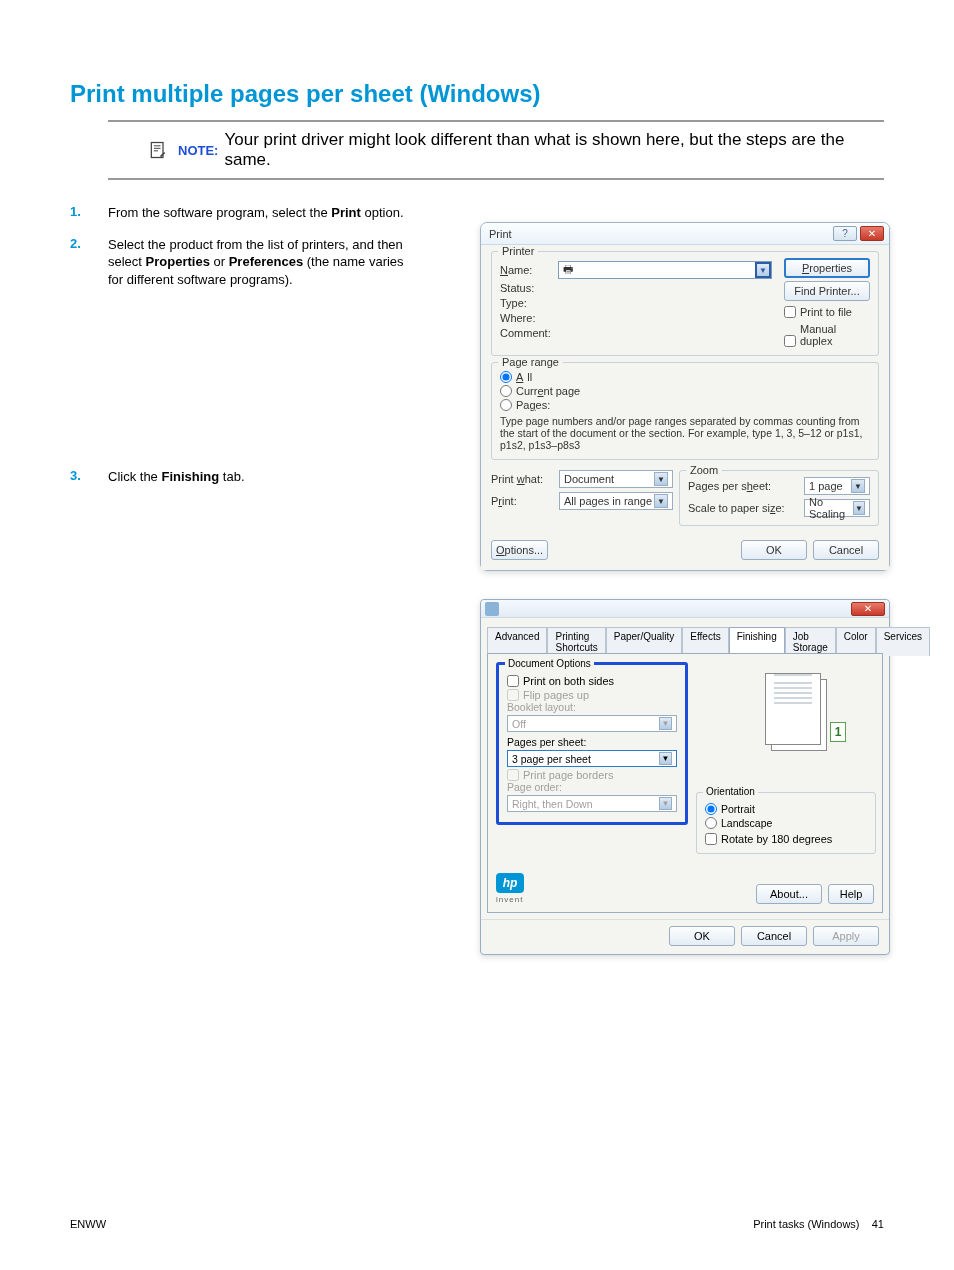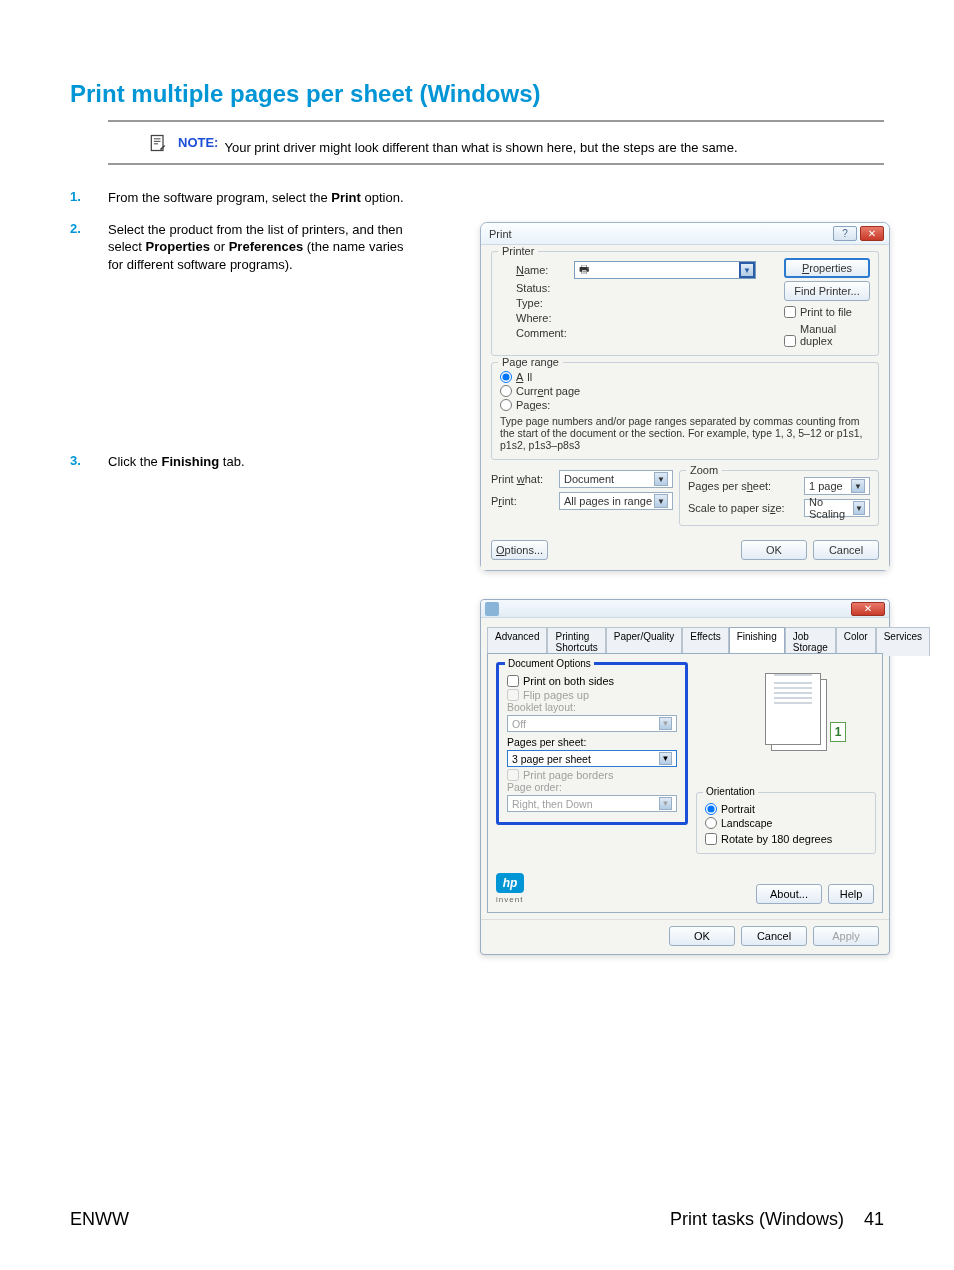--- a/index.html
+++ b/index.html
@@ -23,21 +23,21 @@
       border-bottom: 2px solid #999;
       padding: 8px 0 8px 40px;
       margin-left: 38px;
       margin-bottom: 24px;
       display: flex;
       align-items: center;
       gap: 6px;
     }
     .note-icon-svg { width: 20px; height: 20px; flex-shrink:0; margin-right:4px;}
     .note-label { color: #1d4ed8; font-weight: bold; font-size: 13px; }
-    .note-text { font-size: 13px; margin-top: 10px; }
+    .note-text { font-size: 17px; }
     .steps { margin-top: 8px; }
     .step { display: flex; gap: 18px; margin-bottom: 14px; align-items:flex-start;}
     .step-num { color: #0096d6; font-weight: bold; font-size: 13px; width: 20px; flex-shrink:0;}
     .step-text { font-size: 13px; line-height:1.35; max-width: 310px;}
     .step-text .b { font-weight: bold; }
     .right-col { position: absolute; left: 480px; top: 222px; }
     .dialog1 {
       width: 410px;
       background: linear-gradient(#fbfeff,#e9f2fa);
       border: 1px solid #a0b3c8;
@@ -58,21 +58,21 @@
       background: linear-gradient(#fbfeff,#e9f2fa);
       border-radius:7px 7px 0 0;
     }
     .titlebar-btns { display: flex; gap:3px; }
     .tbtn { width:24px; height:15px; border:1px solid #8aa4c0; border-radius:2px; display:flex; align-items:center; justify-content:center; font-size:10px;}
     .tbtn.close { background: linear-gradient(#e87a6a,#c83a2a); color:#fff; border-color:#a03020;}
     .tbtn.help { background: linear-gradient(#f4f9fe,#d6e4f1); color:#4a6a8a;}
     .d1-body { padding: 6px 10px 10px 10px; background:#f4f4f0;}
     .fieldset { border: 1px solid #c8d0da; border-radius:3px; padding: 6px 8px 8px 8px; margin-bottom:6px; position:relative;}
     .fieldset > .legend { position:absolute; top:-7px; left:6px; background:#f4f4f0; padding:0 4px; font-size:11px;}
-    .printer-row { display:flex; align-items:center; gap:6px; margin:3px 16px;}
+    .printer-row { display:flex; align-items:center; gap:6px; margin:3px 0;}
     .printer-row .lbl { width:52px; color:#333;}
     .dropdown-box { flex:1; height:18px; border:1px solid #7b9ebd; background:#fff; position:relative; display:flex; align-items:center; padding:0 4px;}
     .dropdown-box .arr { position:absolute; right:0; top:0; width:16px; height:100%; background:linear-gradient(#dfeaf6,#b2cce5); border-left:1px solid #7b9ebd; border:2px solid #2a5ca8; display:flex; align-items:center; justify-content:center; color:#2a5ca8; font-size:8px;}
     .side-btns { display:flex; flex-direction:column; gap:3px; width:86px; margin-left:6px;}
     .winbtn { height:20px; border:1px solid #9aaec3; border-radius:3px; background:linear-gradient(#fdfefe,#e3ecf5); font-size:11px; display:flex; align-items:center; justify-content:center; padding:0 4px; white-space:nowrap;}
     .winbtn.hl { border:2px solid #2a7ad0;}
     .chk { display:flex; align-items:flex-end; gap:4px; font-size:11px; margin-top:2px;}
     .chk input { width:12px; height:12px;}
     .radio-row { display:flex; align-items:center; gap:4px; margin:2px 0;}
     .radio-row input { width:12px; height:12px; }
@@ -110,21 +110,21 @@
     .preview-box { position:absolute; right:24px; top:10px; width:130px; height:90px; display:flex; flex-direction:column; align-items:center; justify-content:center;}
     .pv-page{width:56px;height:72px;border:1px solid #888;background:#fff;box-shadow:6px 6px 0 -1px #fff,6px 6px 0 0 #888;position:relative;}
     .pv-page::before,.pv-page::after{content:"";position:absolute;left:8px;right:8px;height:2px;background:#cfd6de;}
     .pv-page::before{top:8px;box-shadow:0 5px 0 #cfd6de,0 10px 0 #cfd6de,0 15px 0 #cfd6de,0 20px 0 #cfd6de;}
     .pv-num{position:absolute;right:-26px;bottom:2px;width:16px;height:20px;border:1px solid #5aa04a;background:#fff;display:flex;align-items:center;justify-content:center;color:#2a7a2a;font-weight:bold;font-size:12px;}
     .orient { border:1px solid #c8d0da; border-radius:3px; padding:8px; margin-top:8px; position:absolute; left:208px; top:130px; width:180px;}
     .orient .legend{position:absolute;top:-7px;left:6px;background:#f4f4f0;padding:0 3px;font-size:10px;}
     .hp-logo { width:28px; height:20px; background:#0096d6; border-radius:4px; color:#fff; font-weight:bold; font-style:italic; display:flex; align-items:center; justify-content:center; font-size:12px;}
     .invent{font-size:8px;letter-spacing:1px;color:#666;margin-top:2px;}
     .d2-foot{display:flex;gap:6px;justify-content:flex-end;padding:0 10px 8px 10px;border-top:1px solid #ddd;margin-top:4px;padding-top:6px;}
-    .footer { position:absolute; bottom:40px; left:70px; right:70px; display:flex; justify-content:space-between; font-size:18px;}
+    .footer { position:absolute; bottom:40px; left:70px; right:70px; display:flex; justify-content:space-between; font-size:11px;}
     .u{text-decoration:underline;}
   </style>
 </head>
 <body>
 
 <h1 class="page-title">Print multiple pages per sheet (Windows)</h1>
 
 <div class="note-box">
   <svg class="note-icon-svg" viewBox="0 0 24 24">
       <rect x="4" y="3" width="14" height="18" fill="none" stroke="#444" stroke-width="1.5"></rect>

